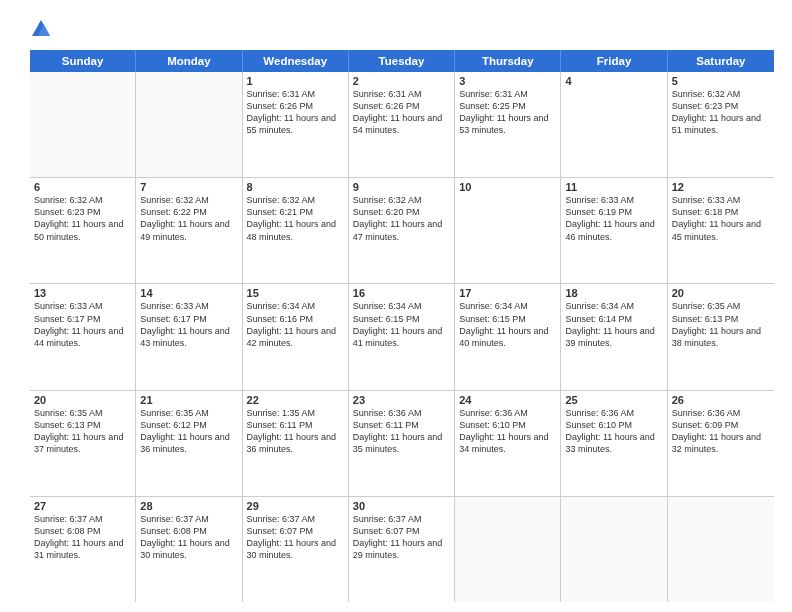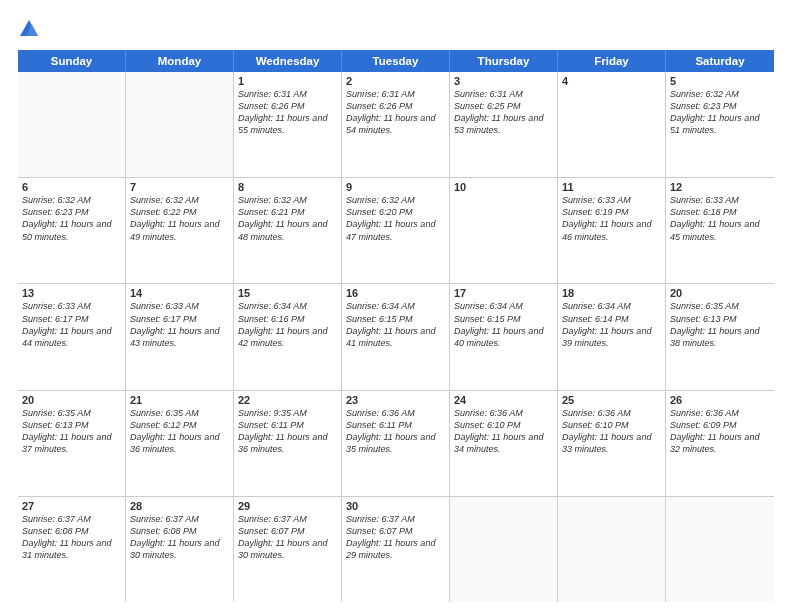--- a/index.html
+++ b/index.html
@@ -6,21 +6,21 @@
     body {
       font-family: Arial, sans-serif;
       background: #fff;
       width: 792px;
       height: 612px;
       overflow: hidden;
     }
     .page {
       width: 792px;
       height: 612px;
-      padding: 18px 18px 10px 18px;
+      padding: 18px 18px 10px 30px;
       display: flex;
       flex-direction: column;
     }
     .header {
       display: flex;
       justify-content: space-between;
       align-items: flex-start;
       margin-bottom: 10px;
     }
     .logo {
@@ -103,21 +103,20 @@
     .day-num {
       font-size: 11px;
       font-weight: bold;
       display: block;
       margin-bottom: 1px;
     }
     .day-info {
       font-size: 9px;
       line-height: 1.35;
       color: #333;
-      font-style: italic;
     }
   </style>
 </head>
 <body>
 
 <div class="page">
   <div class="header">
     <div class="logo">
       <svg class="logo-icon" viewBox="0 0 22 22">
         <polygon points="11,2 20,18 2,18" fill="#2d6fd4"></polygon>
@@ -268,21 +267,21 @@
 Daylight: 11 hours and 37 minutes.</div>
           </div>
           <div class="cal-cell">
             <span class="day-num">21</span>
             <div class="day-info">Sunrise: 6:35 AM
 Sunset: 6:12 PM
 Daylight: 11 hours and 36 minutes.</div>
           </div>
           <div class="cal-cell">
             <span class="day-num">22</span>
-            <div class="day-info">Sunrise: 9:35 AM
+            <div class="day-info">Sunrise: 1:35 AM
 Sunset: 6:11 PM
 Daylight: 11 hours and 36 minutes.</div>
           </div>
           <div class="cal-cell">
             <span class="day-num">23</span>
             <div class="day-info">Sunrise: 6:36 AM
 Sunset: 6:11 PM
 Daylight: 11 hours and 35 minutes.</div>
           </div>
           <div class="cal-cell">

